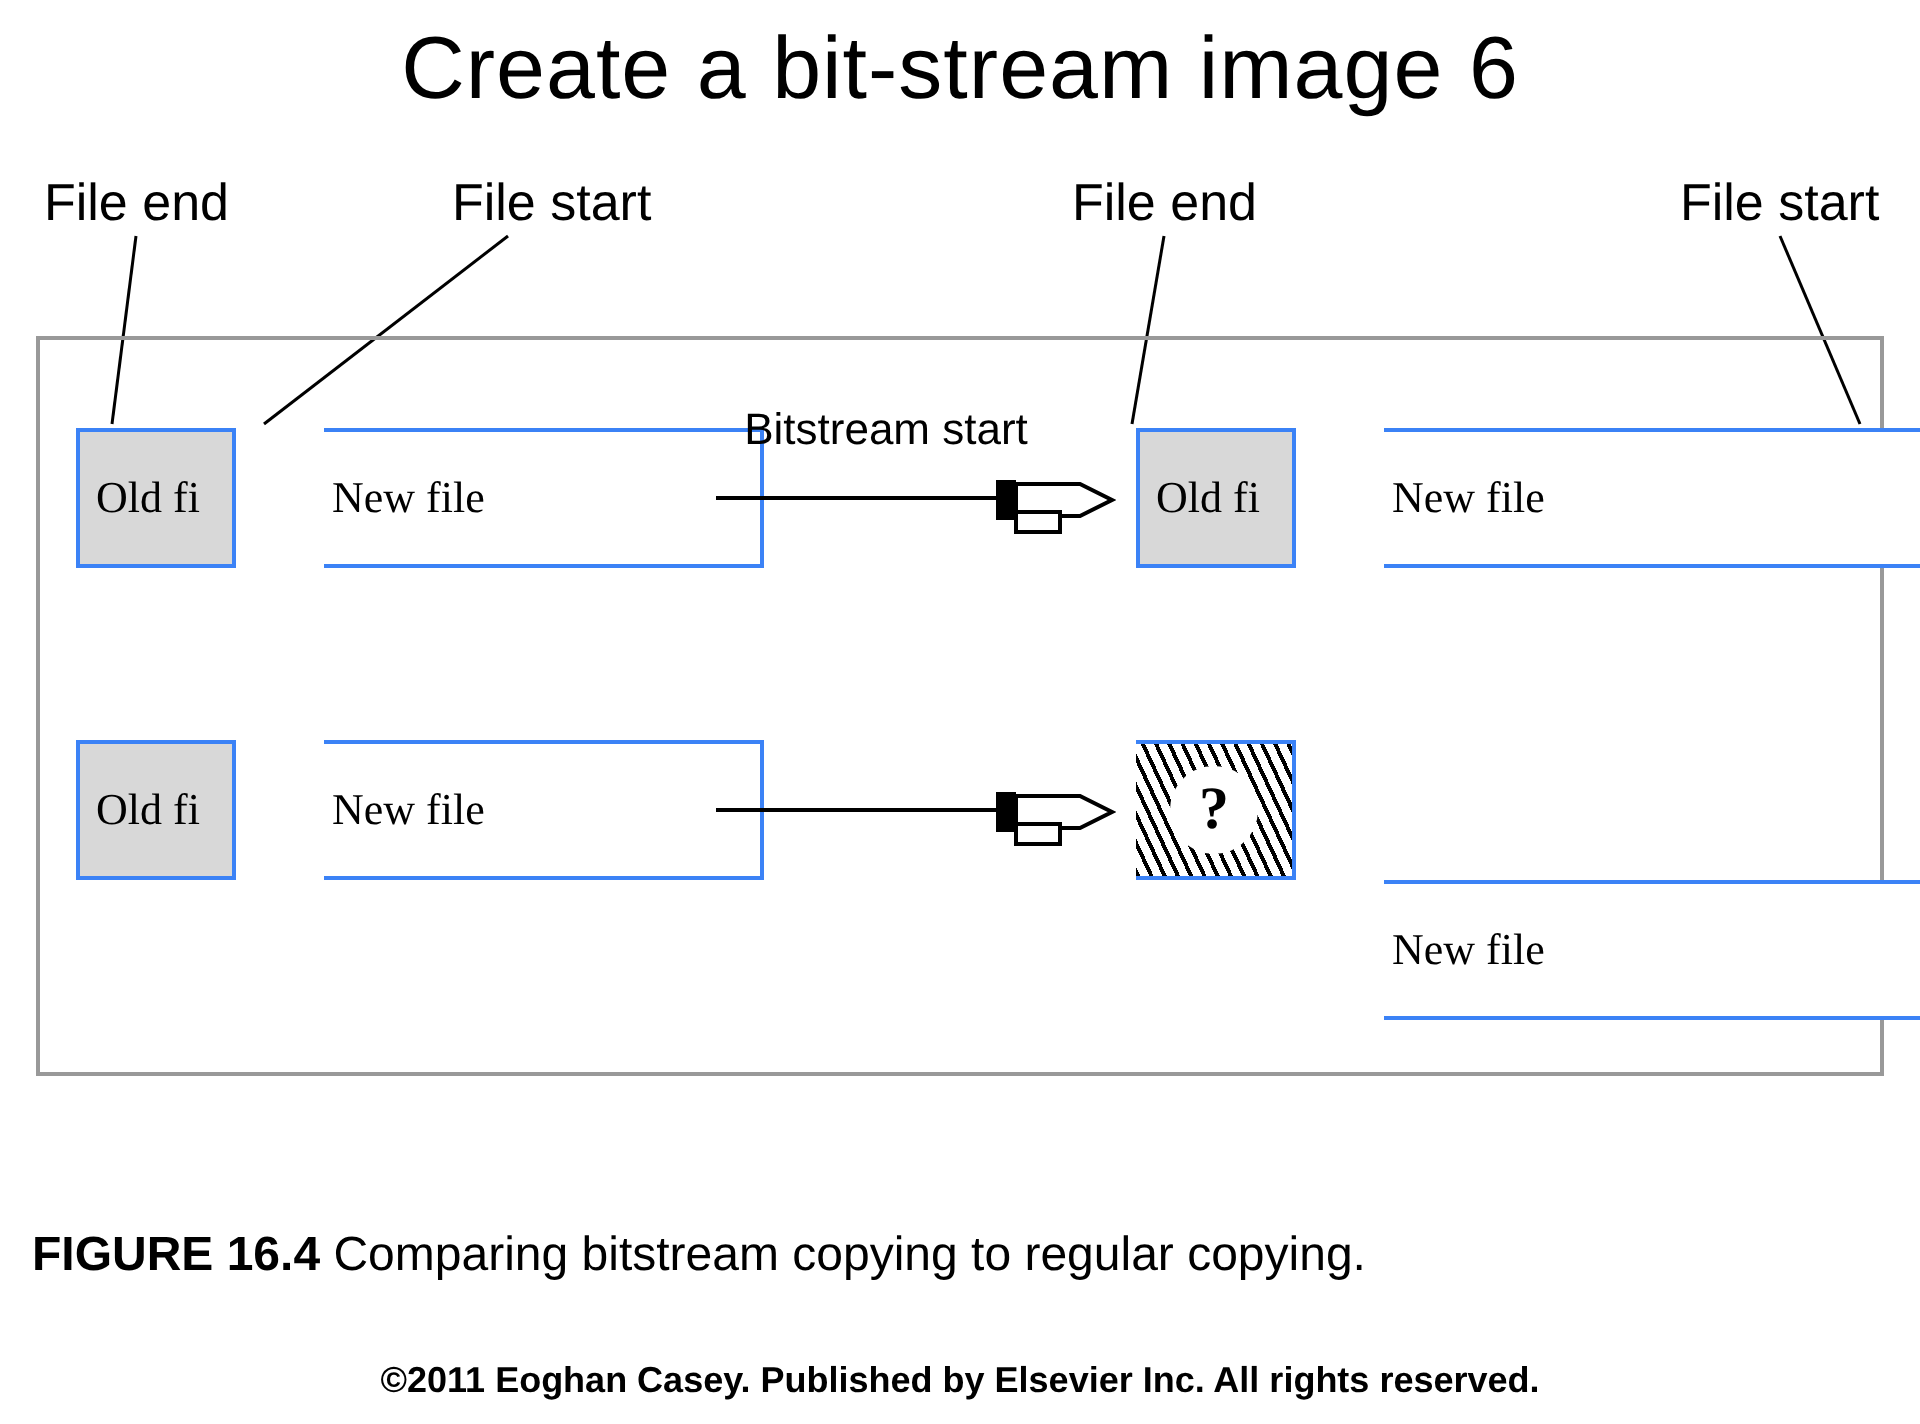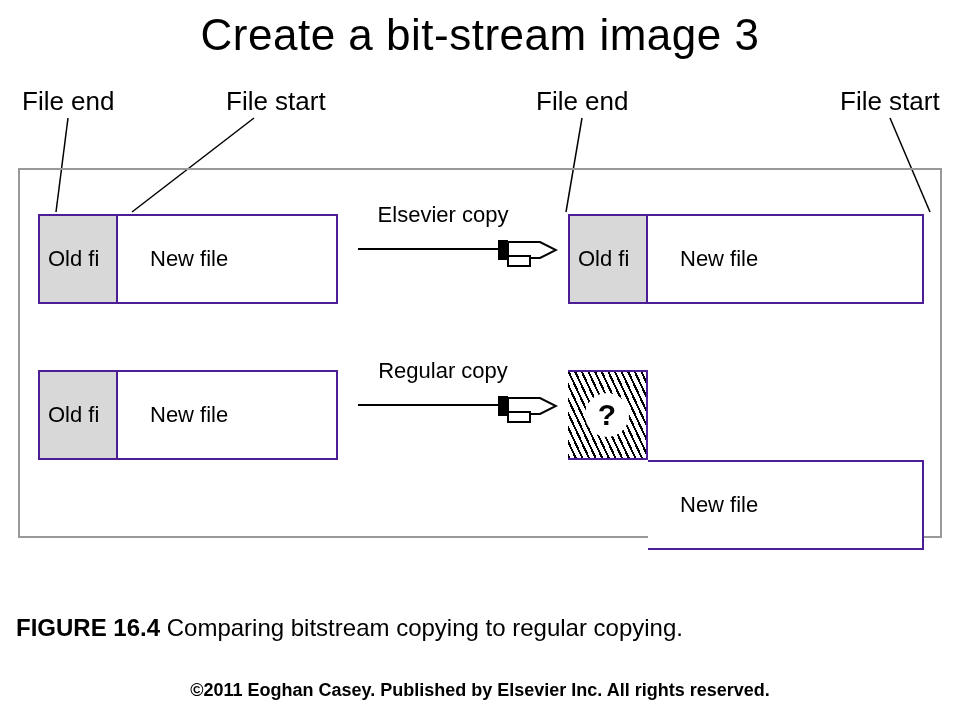--- a/index.html
+++ b/index.html
@@ -32,34 +32,36 @@
     width: 924px;
     height: 370px;
     border: 2px solid #999;
   }
   .row { position: absolute; left: 0; width: 100%; }
   .row1 { top: 44px; height: 70px; }
   .row2 { top: 200px; height: 70px; }
 
   .block {
     position: absolute;
-    height: 90px;
-    border: 2px solid #4c1d95;
+    height: 70px;
+    border: 2px solid #3b82f6;
     display: flex;
     align-items: center;
     font-size: 22px;
     background: #fff;
+    font-family: Liberation Serif, serif;
   }
   .oldfi {
     background: #d8d8d8;
     padding-left: 8px;
   }
   .newfile {
     border-left: none;
-    padding-left: 32px;
+    padding-left: 4px;
+    margin-left: 44px;
   }
   .question {
     border-left: none;
     overflow: hidden;
     position: relative;
   }
   .midlabel {
     position: absolute;
     font-size: 22px;
     text-align: center;
@@ -102,21 +104,21 @@
     bottom: 11px;
     width: 100%;
     text-align: center;
     font-size: 18px;
     font-weight: bold;
   }
 </style>
 </head>
 <body>
 
-<div class="title">Create a bit-stream image 3</div>
+<div class="title">Create a bit-stream image 6</div>
 
 <div class="labels">
   <div class="lbl" style="left:22px;">File end</div>
   <div class="lbl" style="left:226px;">File start</div>
   <div class="lbl" style="left:536px;">File end</div>
   <div class="lbl" style="left:840px;">File start</div>
 </div>
 
 <svg style="position:absolute; left:0; top:0; width:960px; height:260px;" viewBox="0 0 960 260">
   <line x1="68" y1="118" x2="56" y2="212" stroke="#000" stroke-width="1.5"></line>
@@ -124,37 +126,36 @@
   <line x1="582" y1="118" x2="566" y2="212" stroke="#000" stroke-width="1.5"></line>
   <line x1="890" y1="118" x2="930" y2="212" stroke="#000" stroke-width="1.5"></line>
 </svg>
 
 <div class="frame">
 
   <div class="row row1">
     <div class="block oldfi" style="left:18px;  width:80px;">Old fi</div>
     <div class="block newfile" style="left:98px;  width:220px;">New file</div>
 
-    <div class="midlabel" style="left:338px; top:-12px; width:170px;">Elsevier copy</div>
+    <div class="midlabel" style="left:338px; top:-12px; width:170px;">Bitstream start</div>
     <div class="connector" style="left:338px; top:34px; width:146px;"></div>
     <svg class="hand" style="left:478px; top:14px;" viewBox="0 0 60 44">
       <rect x="0" y="12" width="10" height="20" fill="#000"></rect>
       <path d="M10 14 L42 14 L58 22 L42 30 L10 30 Z" fill="#fff" stroke="#000" stroke-width="2"></path>
       <rect x="10" y="28" width="22" height="10" fill="#fff" stroke="#000" stroke-width="2"></rect>
     </svg>
 
     <div class="block oldfi" style="left:548px; width:80px;">Old fi</div>
     <div class="block newfile" style="left:628px; width:276px;">New file</div>
   </div>
 
   <div class="row row2">
     <div class="block oldfi" style="left:18px;  width:80px;">Old fi</div>
     <div class="block newfile" style="left:98px;  width:220px;">New file</div>
 
-    <div class="midlabel" style="left:338px; top:-12px; width:170px;">Regular copy</div>
     <div class="connector" style="left:338px; top:34px; width:146px;"></div>
     <svg class="hand" style="left:478px; top:14px;" viewBox="0 0 60 44">
       <rect x="0" y="12" width="10" height="20" fill="#000"></rect>
       <path d="M10 14 L42 14 L58 22 L42 30 L10 30 Z" fill="#fff" stroke="#000" stroke-width="2"></path>
       <rect x="10" y="28" width="22" height="10" fill="#fff" stroke="#000" stroke-width="2"></rect>
     </svg>
 
     <div class="block question" style="left:548px; width:80px;">
       <div class="hatch-bg"></div>
       <div class="qmark">?</div>

